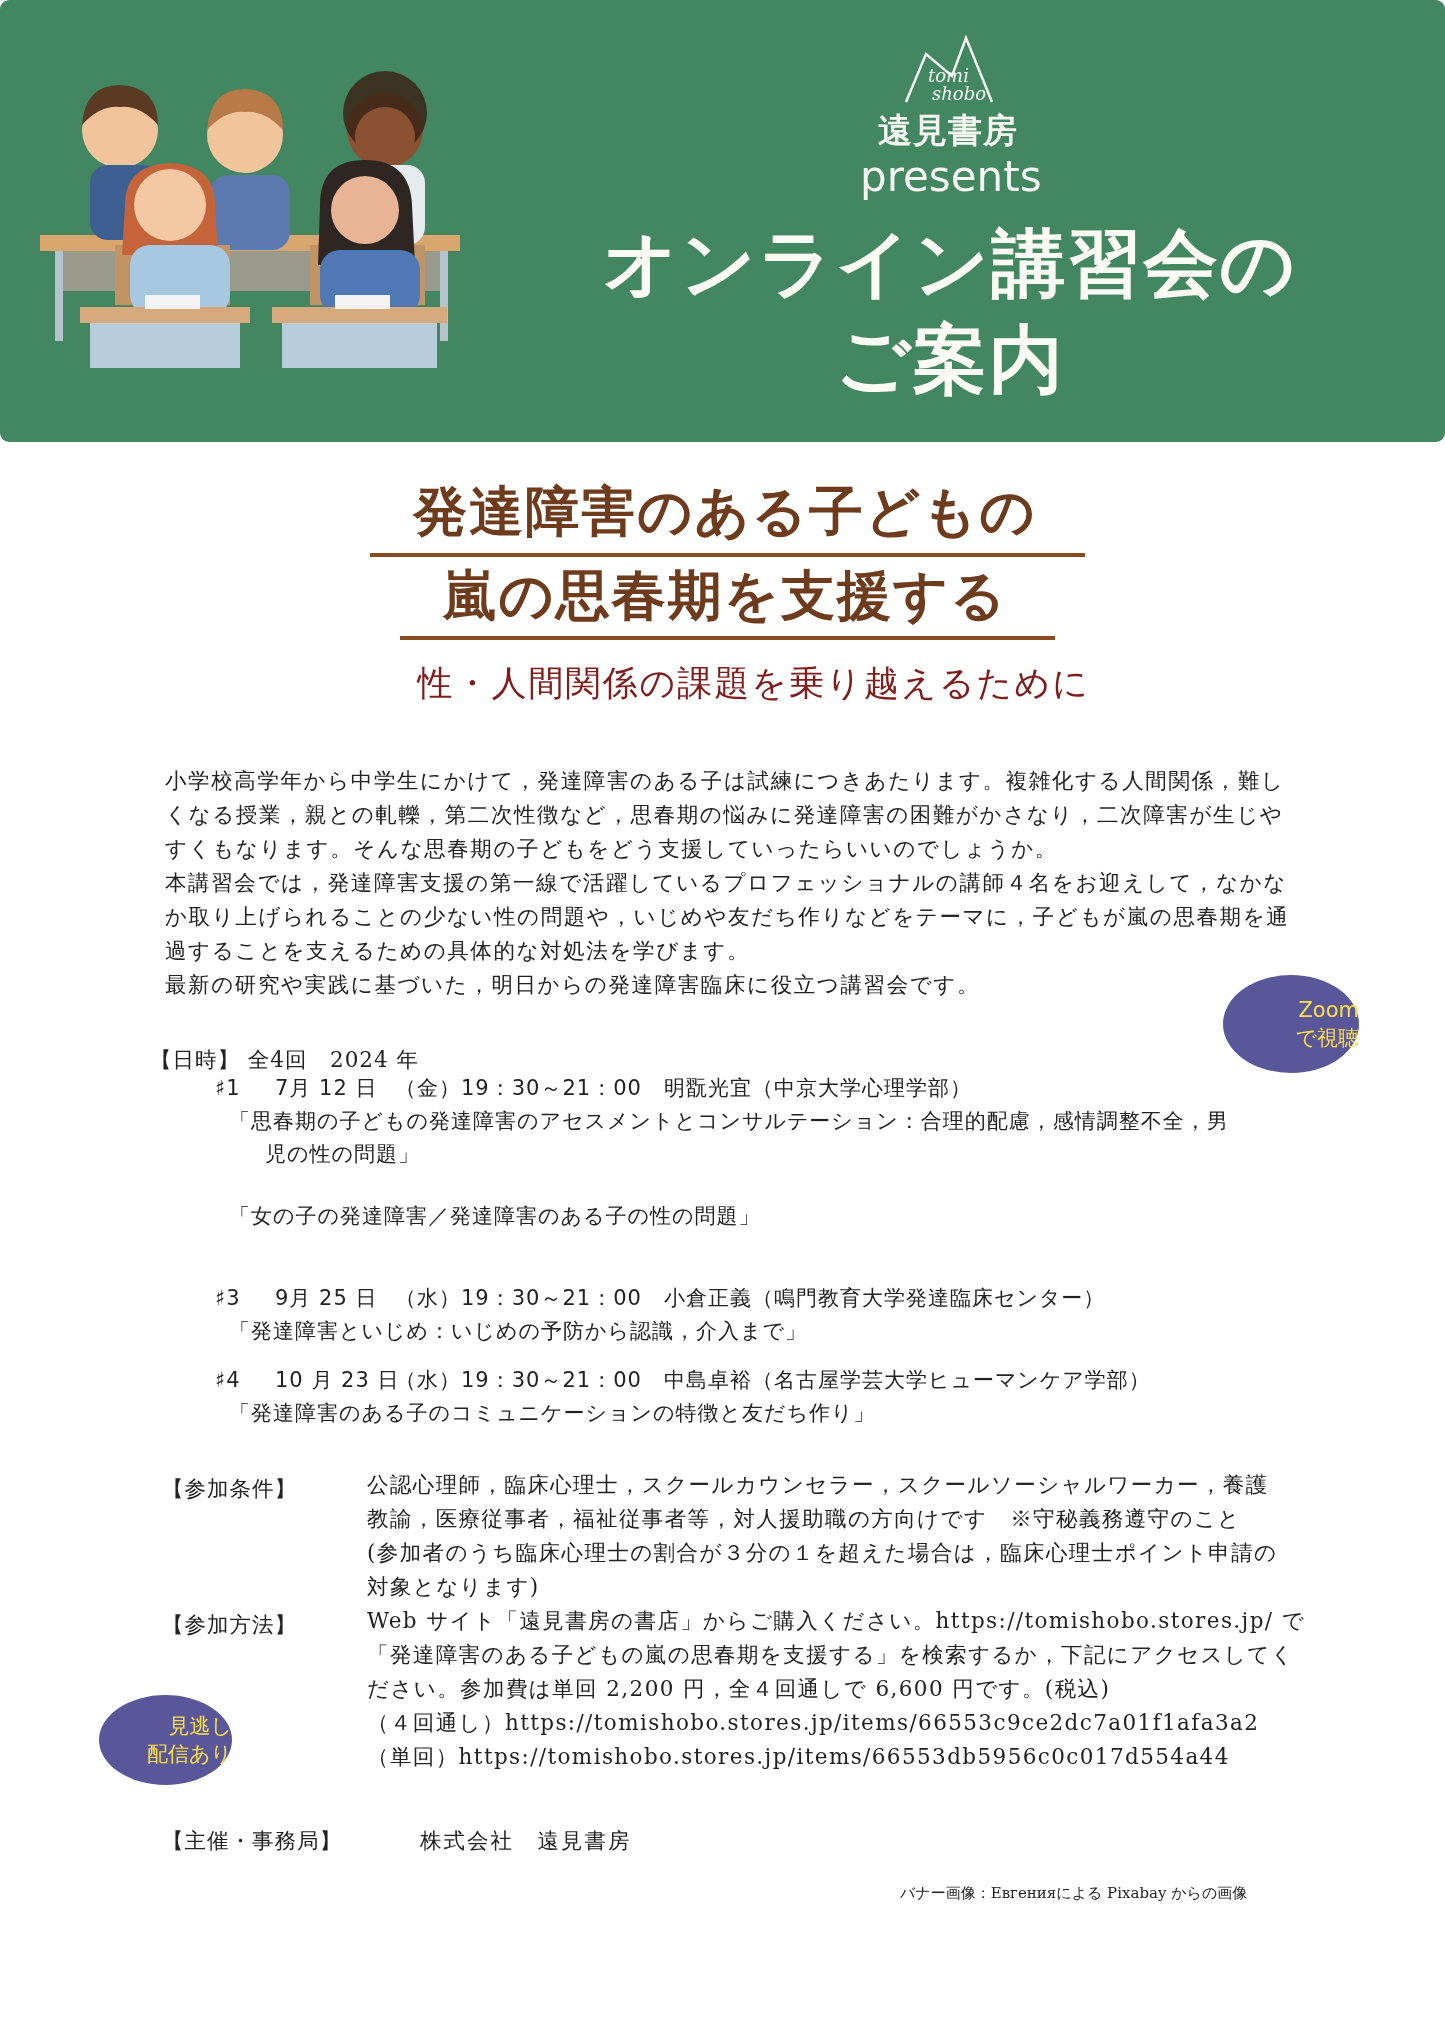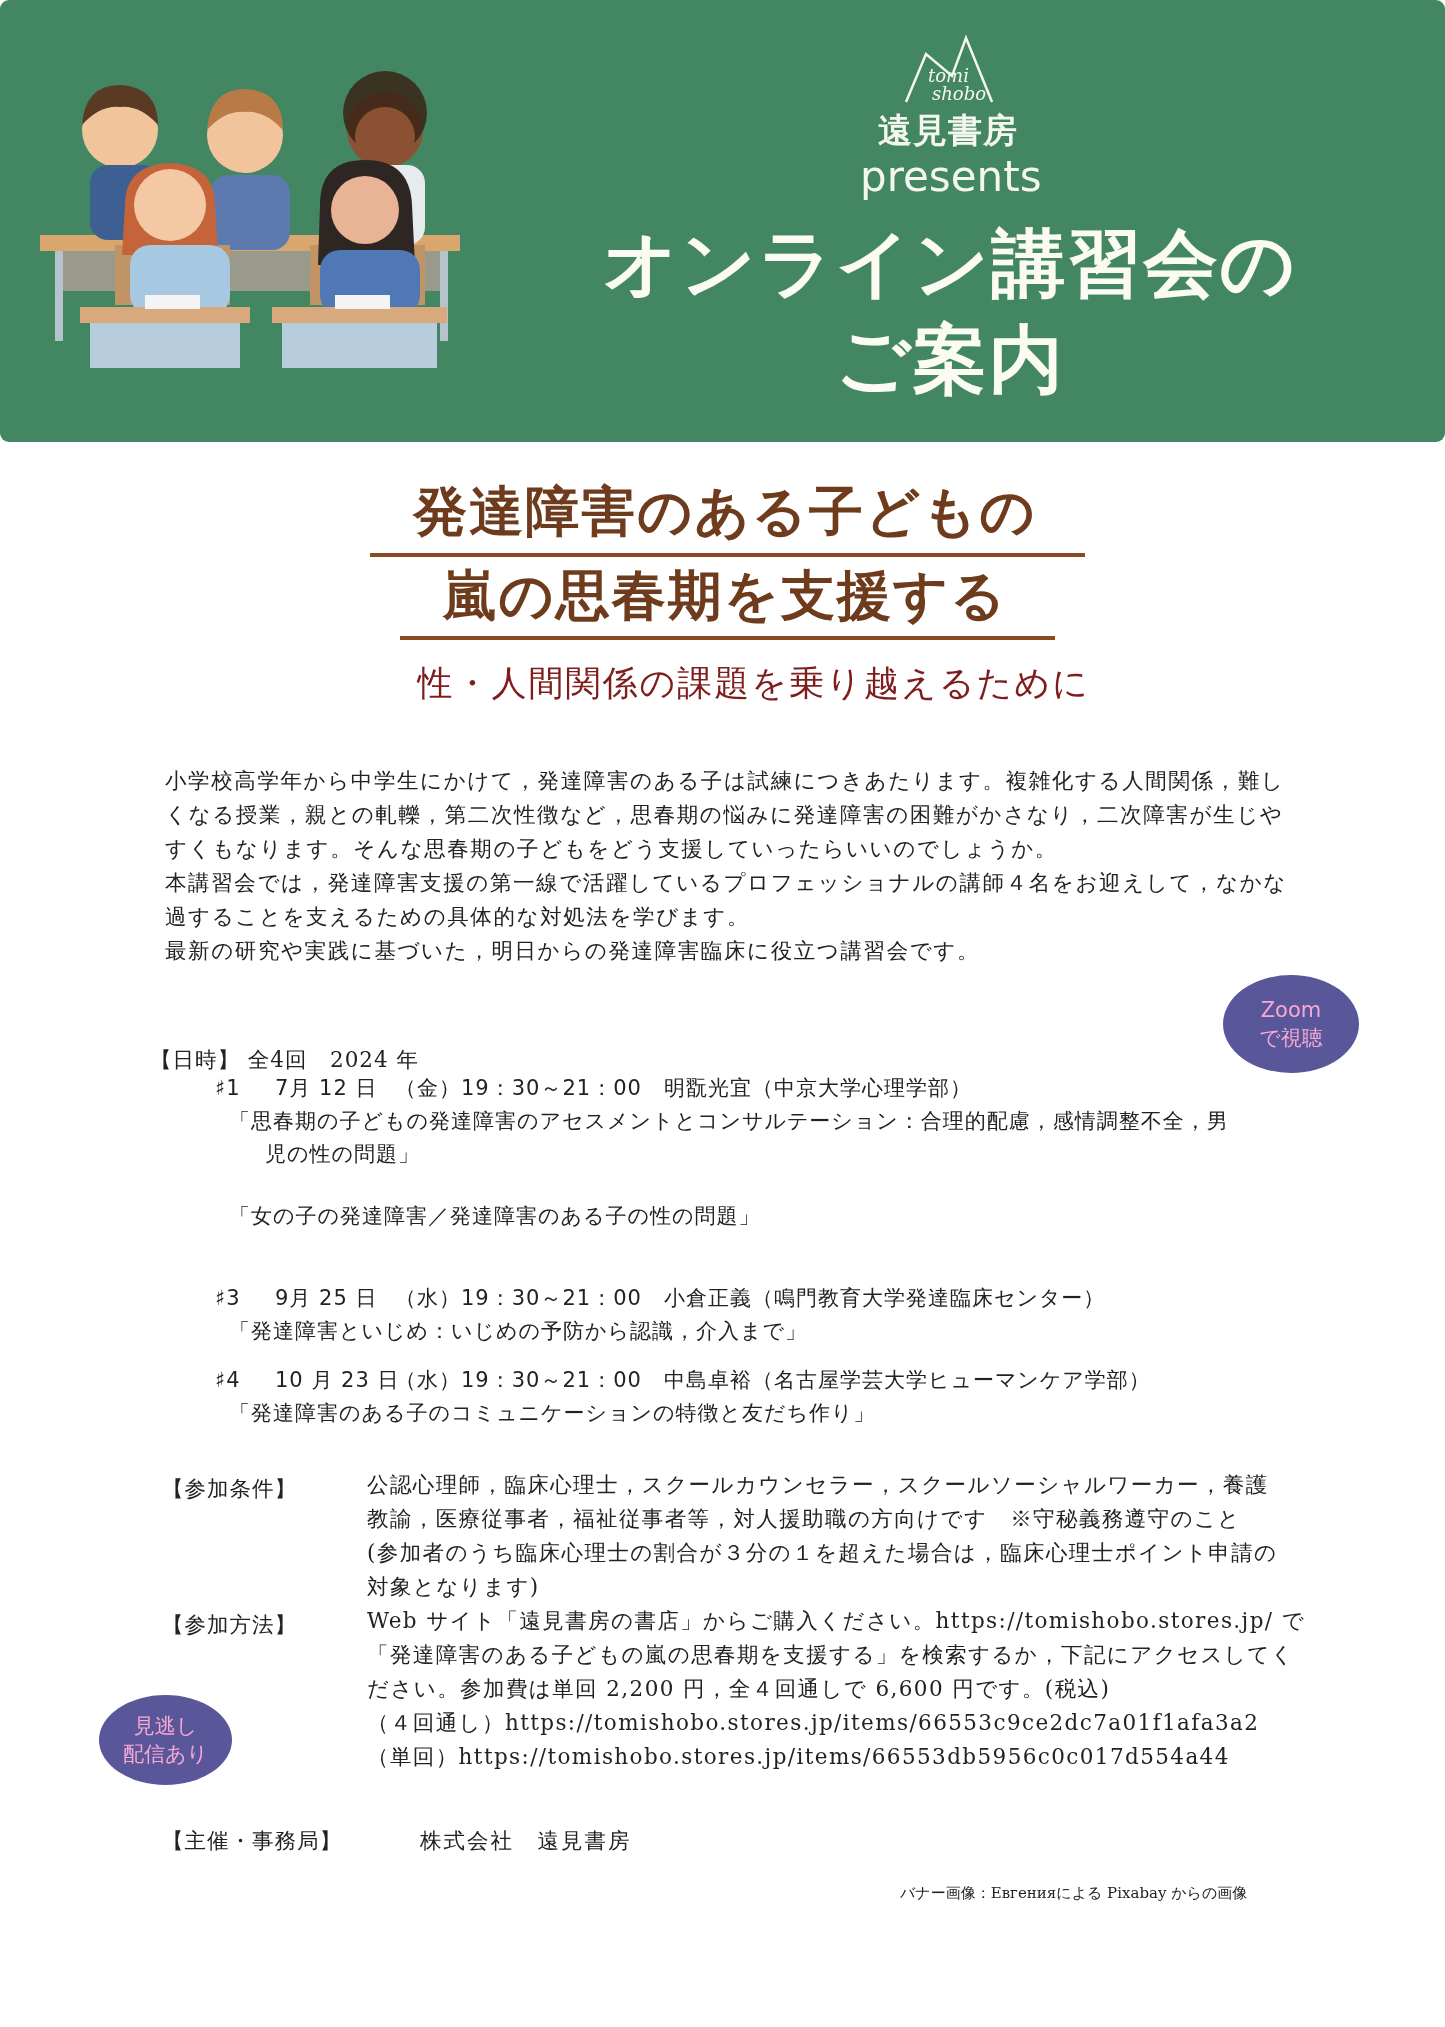--- a/index.html
+++ b/index.html
@@ -27,22 +27,22 @@
     .rule { position: absolute; height: 4px; background: #8a4a22; }
     .rule.r1 { left: 370px; width: 715px; top: 553px; }
     .rule.r2 { left: 400px; width: 655px; top: 636px; }
     .subtitle { position: absolute; left: 360px; top: 660px; width: 730px; text-align: right;
       font-family: "DejaVu Sans", sans-serif; font-size: 35px; color: #7f1d1d; letter-spacing: 2px; }
 
     
     .intro { position: absolute; left: 165px; top: 764px; width: 1130px; font-size: 21.5px; line-height: 34px; color: #222; letter-spacing: 1.6px; }
     .intro p { white-space: nowrap; }
 
-    .badge { position: absolute; background: #59579a; border-radius: 50%; color: #f9a8d4;
-      font-family: "DejaVu Sans", sans-serif; text-align: center; display: flex; flex-direction: column; justify-content: center; }
+    .badge { position: absolute; background: #59579a; border-radius: 50%; color: #fde047;
+      font-family: "DejaVu Sans", sans-serif; text-align: right; display: flex; flex-direction: column; justify-content: center; }
     .badge-zoom { left: 1223px; top: 975px; width: 136px; height: 98px; font-size: 21px; line-height: 28px; }
     .badge-archive { left: 99px; top: 1695px; width: 133px; height: 90px; font-size: 21px; line-height: 28px; }
 
     .datetime-head { position: absolute; left: 150px; top: 1045px; font-size: 21.5px; letter-spacing: 1px; }
     .session { position: absolute; left: 215px; font-family: "DejaVu Sans", sans-serif; font-size: 21px; color: #222; letter-spacing: 1px; }
     .session .line { white-space: nowrap; height: 33px; line-height: 33px; }
     .session .topic { padding-left: 14px; }
     .session .topic2 { padding-left: 50px; }
     .s1 { top: 1072px; }
     .s2 { top: 1200px; }
@@ -119,20 +119,21 @@
 <div class="rule r1"></div>
 <div class="title-line l2">嵐の思春期を支援する</div>
 <div class="rule r2"></div>
 <div class="subtitle">性・人間関係の課題を乗り越えるために</div>
 
 <div class="intro">
   <p>小学校高学年から中学生にかけて，発達障害のある子は試練につきあたります。複雑化する人間関係，難し</p>
   <p>くなる授業，親との軋轢，第二次性徴など，思春期の悩みに発達障害の困難がかさなり，二次障害が生じや</p>
   <p>すくもなります。そんな思春期の子どもをどう支援していったらいいのでしょうか。</p>
   <p>本講習会では，発達障害支援の第一線で活躍しているプロフェッショナルの講師４名をお迎えして，なかな</p>
+  <p>か取り上げられることの少ない性の問題や，いじめや友だち作りなどをテーマに，子どもが嵐の思春期を通</p>
   <p>過することを支えるための具体的な対処法を学びます。</p>
   <p>最新の研究や実践に基づいた，明日からの発達障害臨床に役立つ講習会です。</p>
 </div>
 
 <div class="badge badge-zoom">
   <div>Zoom</div>
   <div>で視聴</div>
 </div>
 
 <div class="datetime-head">【日時】 全4回　2024 年</div>

